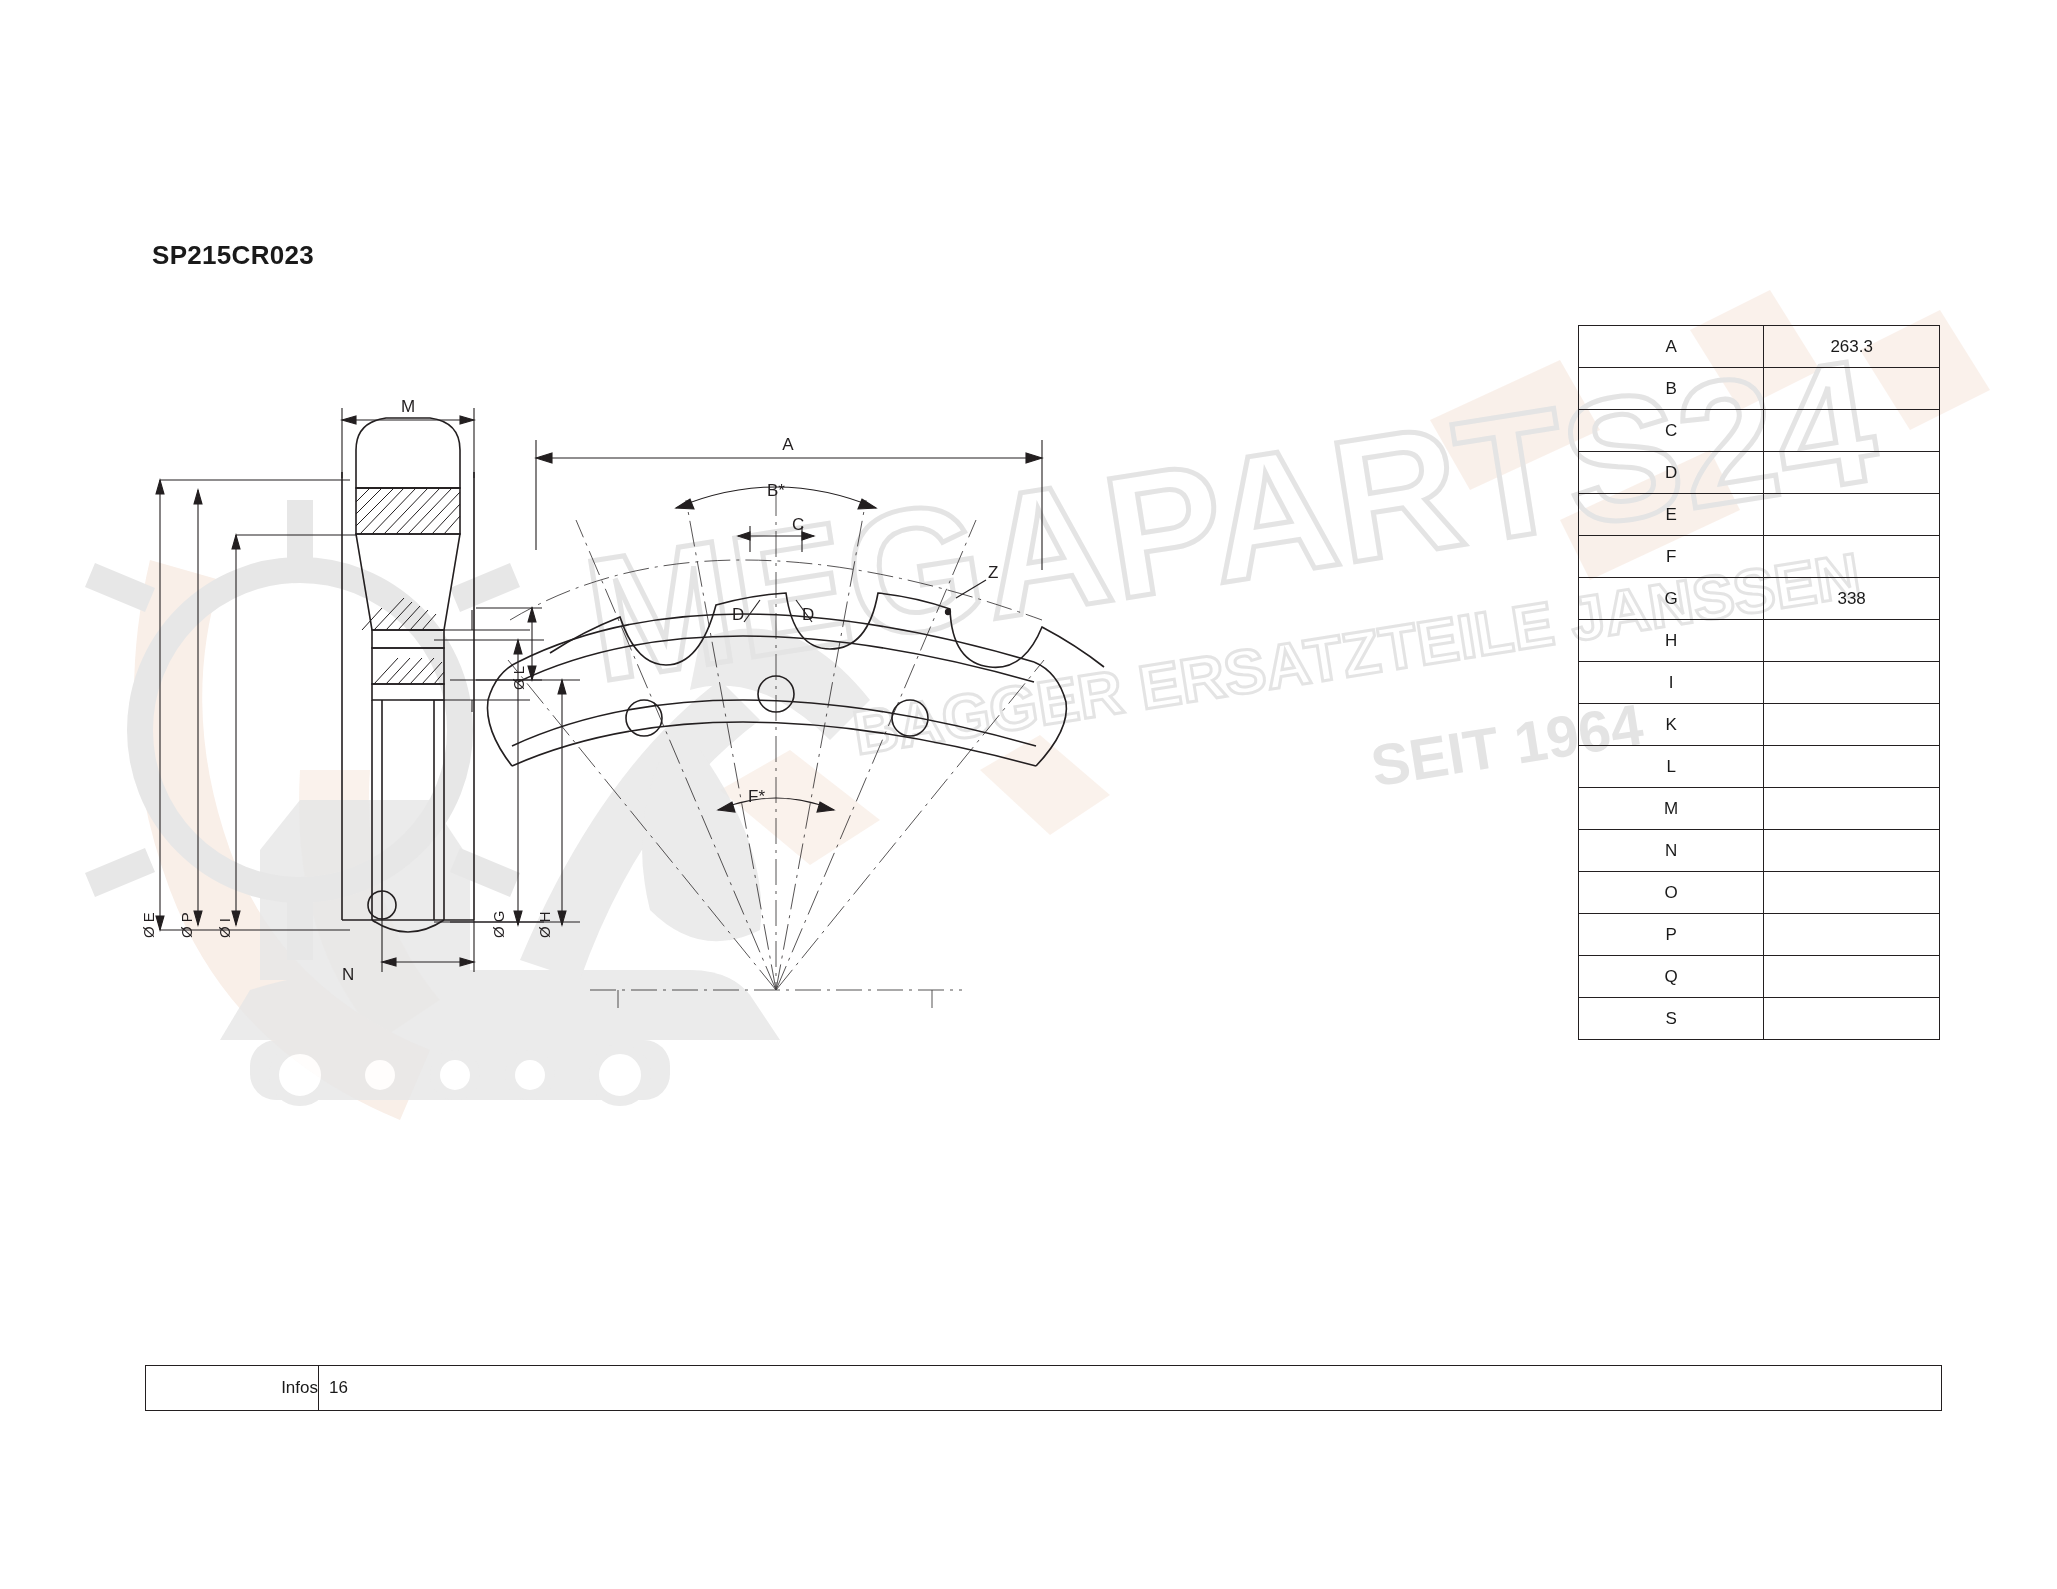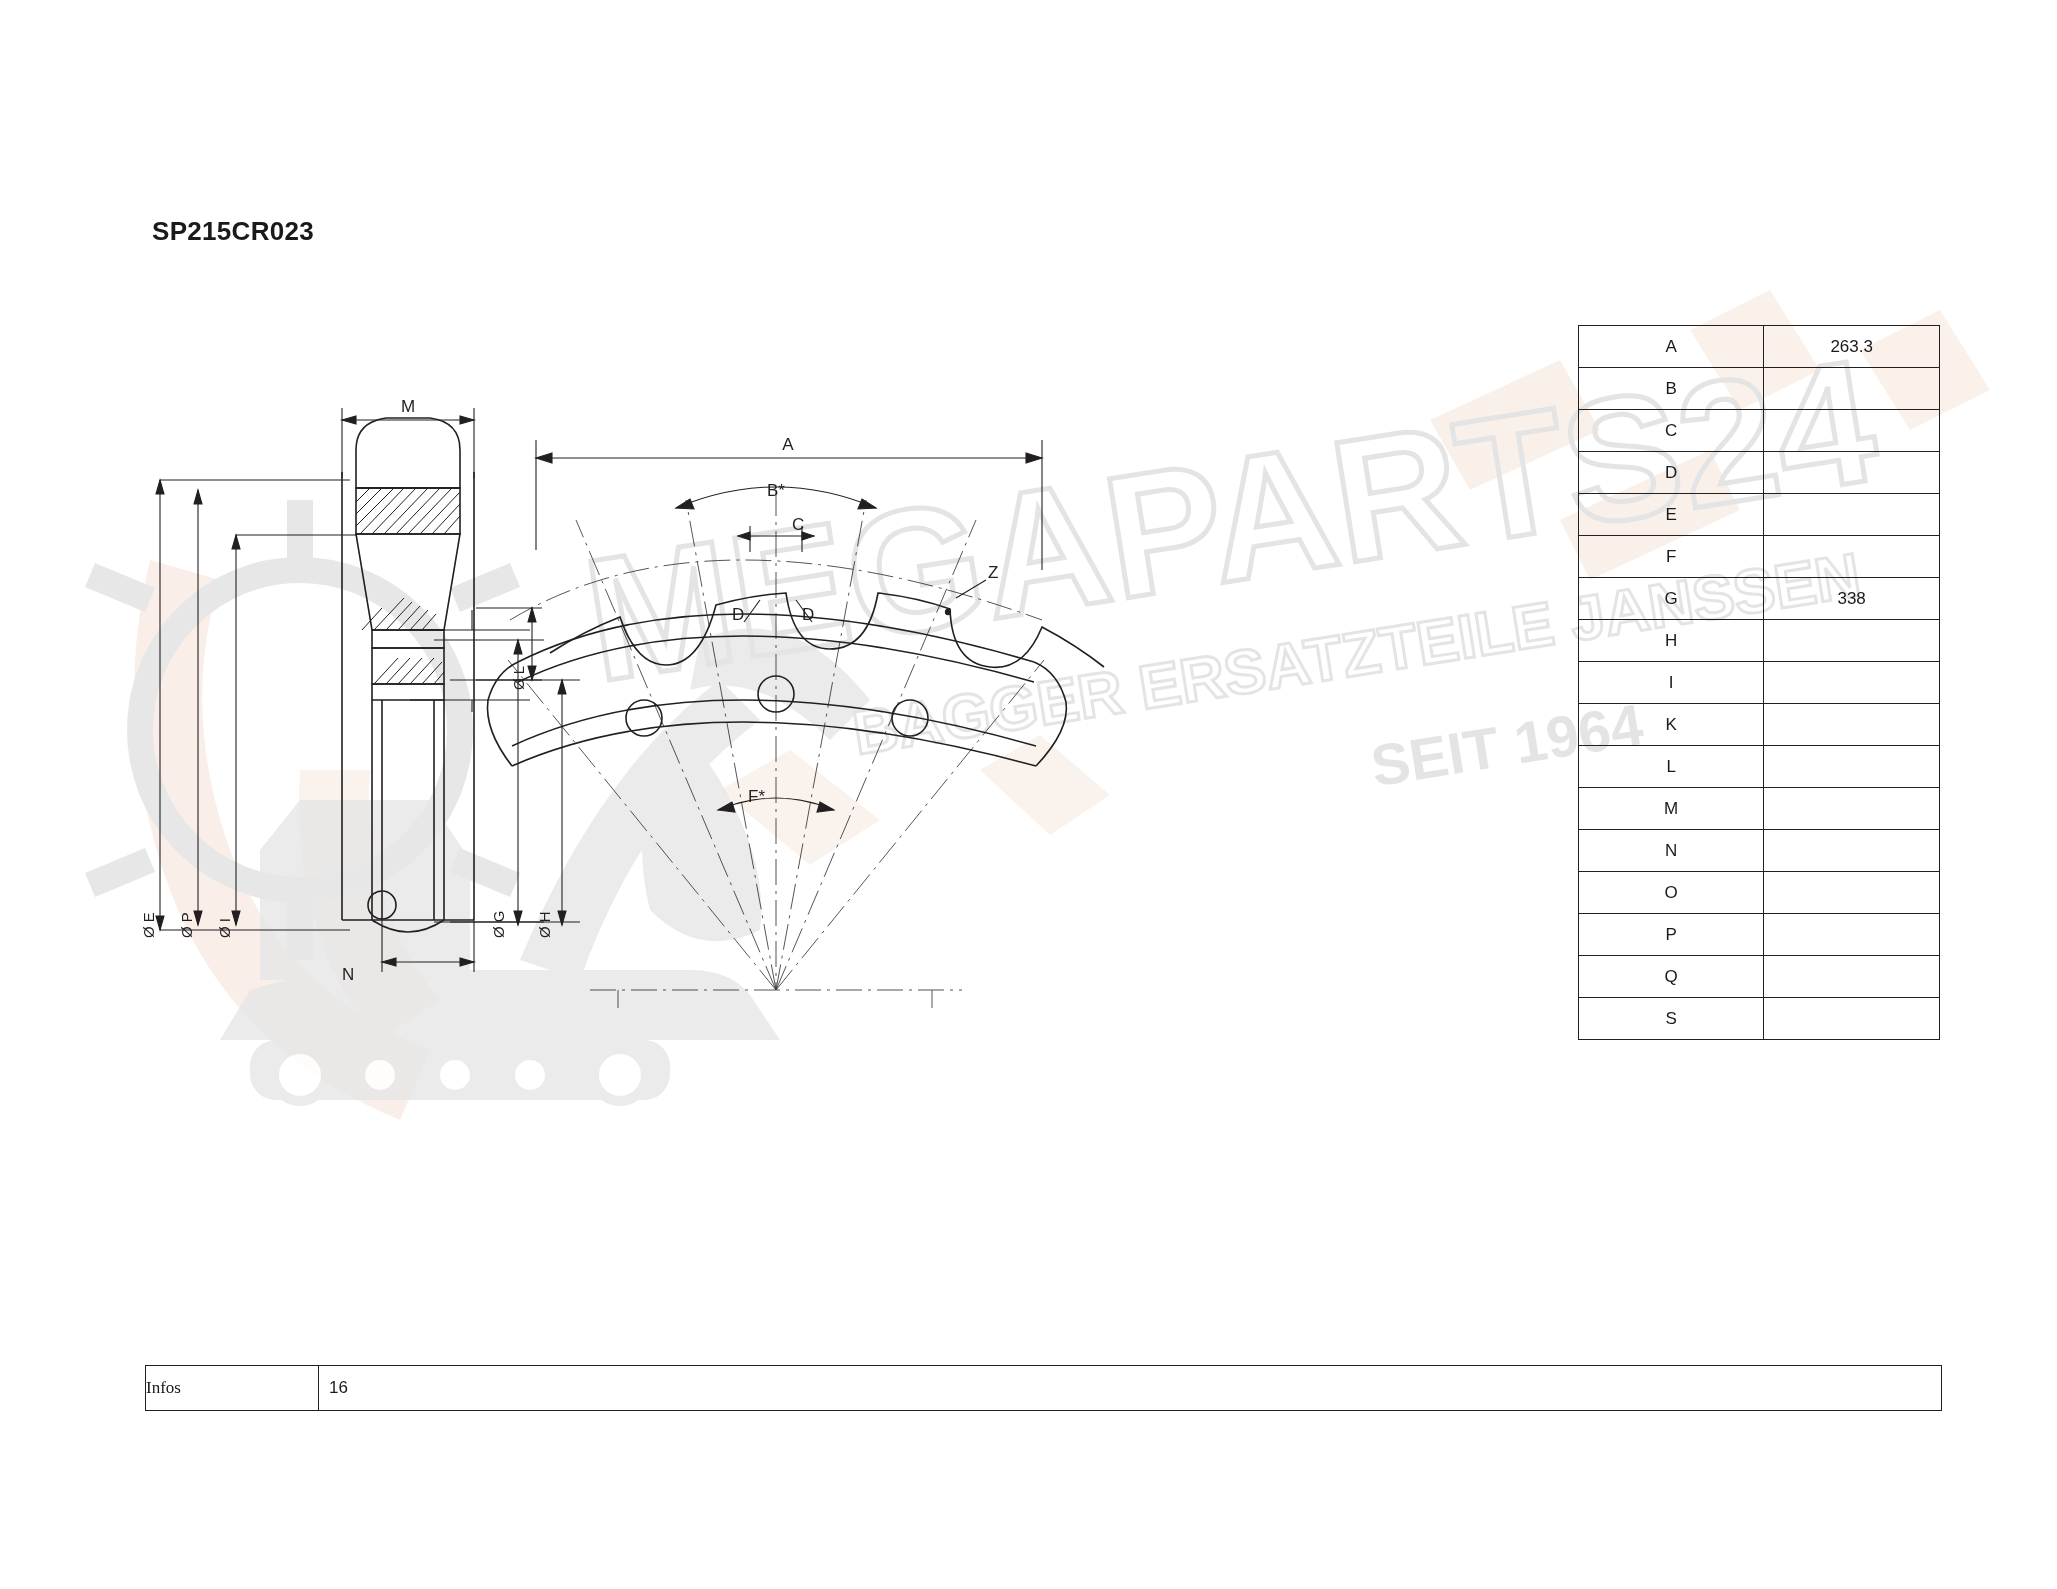--- a/index.html
+++ b/index.html
@@ -21,21 +21,21 @@
     left: 0; top: 0;
     width: 2057px; height: 1589px;
     pointer-events: none;
     z-index: 1;
   }
 
   
   #part-title {
     position: absolute;
     left: 152px;
-    top: 216px;
+    top: 240px;
     font-size: 26px;
     font-weight: bold;
     color: #1a1a1a;
     letter-spacing: 0.3px;
   }
 
   
   #drawing {
     position: absolute;
     left: 120px;
@@ -79,22 +79,21 @@
   #infos-table td {
     border: 1px solid #231f20;
     height: 44px;
     font-size: 17px;
     color: #1a1a1a;
     vertical-align: middle;
     padding: 0;
   }
   #infos-table td.infos-label {
     width: 172px;
-    text-align: left;
-    font-family: Liberation Serif, serif;
+    text-align: right;
   }
   #infos-table td.infos-value {
     text-align: left;
     padding-left: 10px;
   }
 </style>
 </head>
 <body>
 
 <svg id="watermark" viewBox="0 0 2057 1589">

